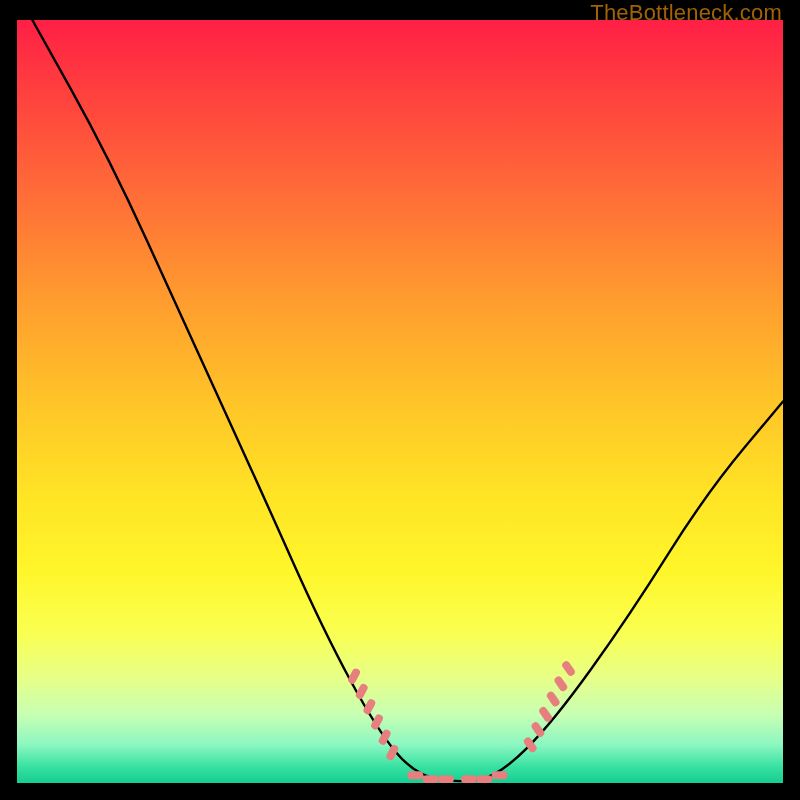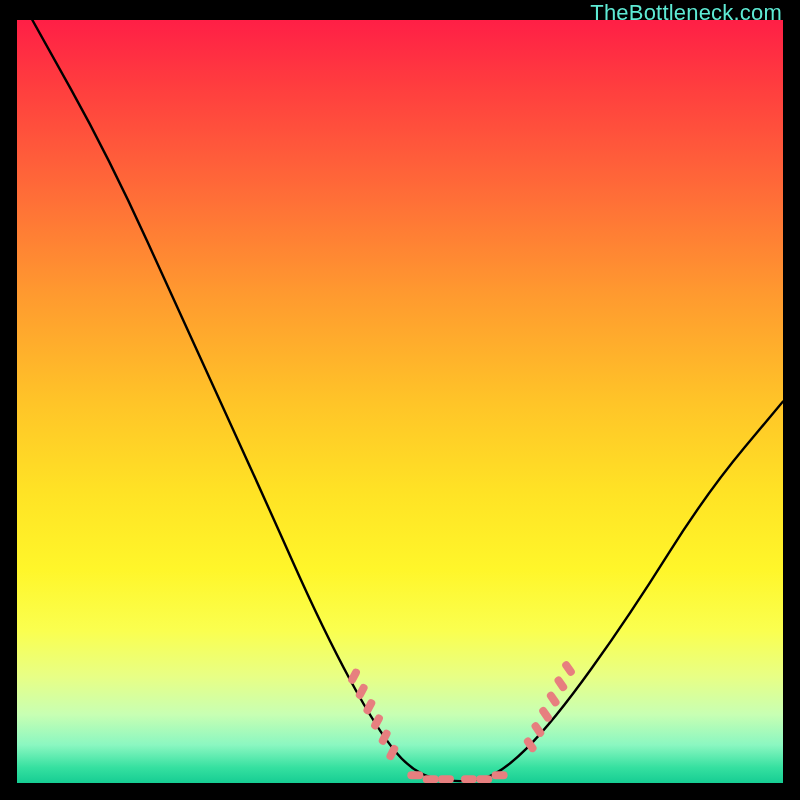--- a/index.html
+++ b/index.html
@@ -39,21 +39,21 @@
       #c8ffb3 91%,
       #8bf7c1 95%,
       #35e0a0 98%,
       #16cd93 100%
     );
   }
   .watermark {
     position: absolute;
     top: 0px;
     right: 18px;
-    color: #5eead4;
+    color: #a16207;
     font-size: 22px;
     font-weight: 500;
     letter-spacing: 0.2px;
     user-select: none;
   }
   svg.curve {
     position: absolute;
     left: 0;
     top: 0;
     width: 766px;

